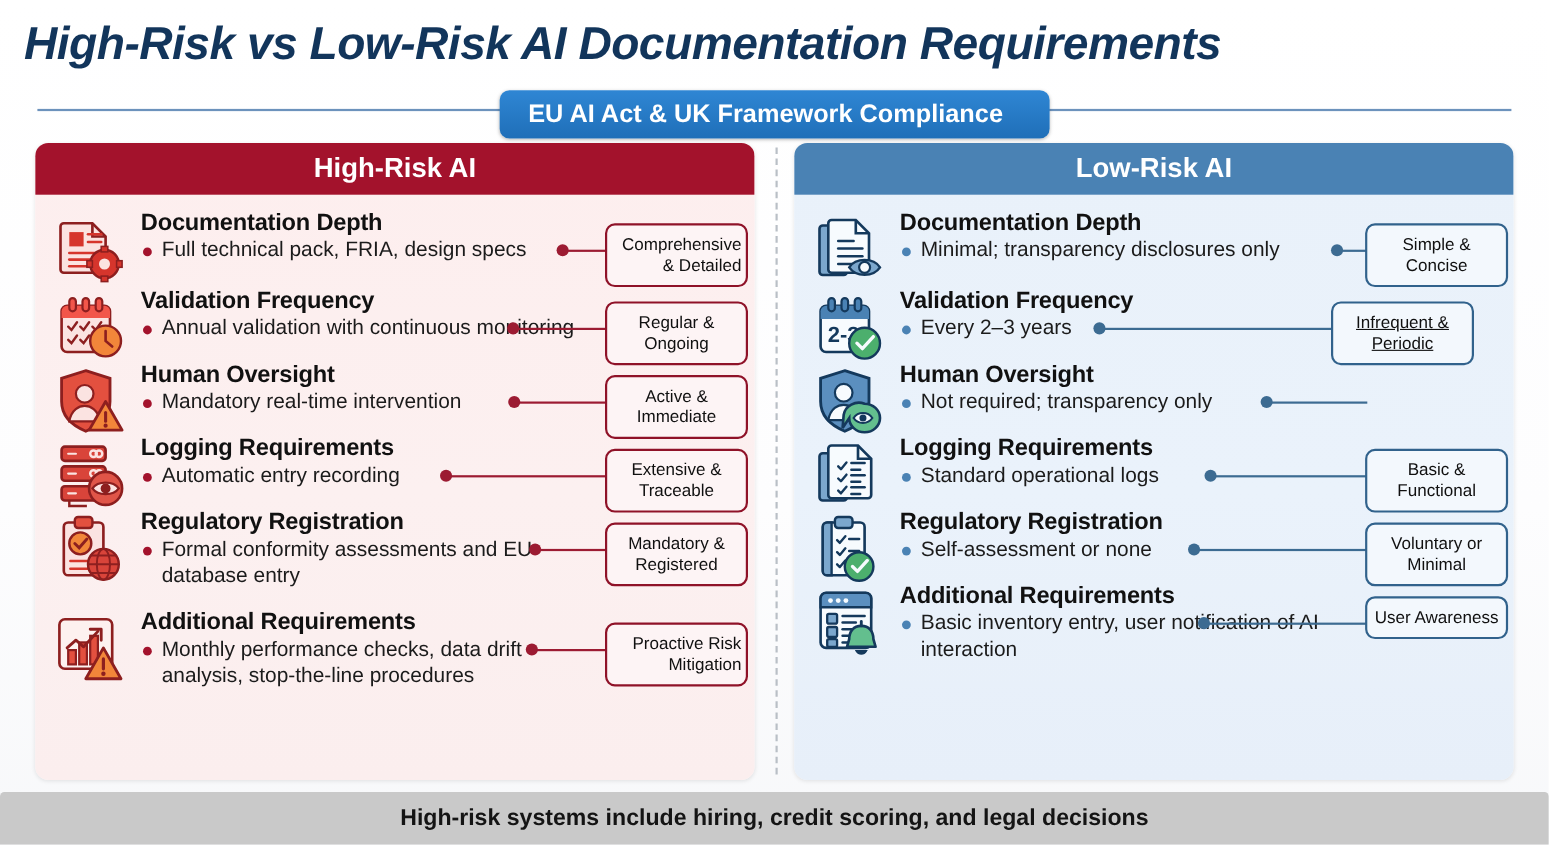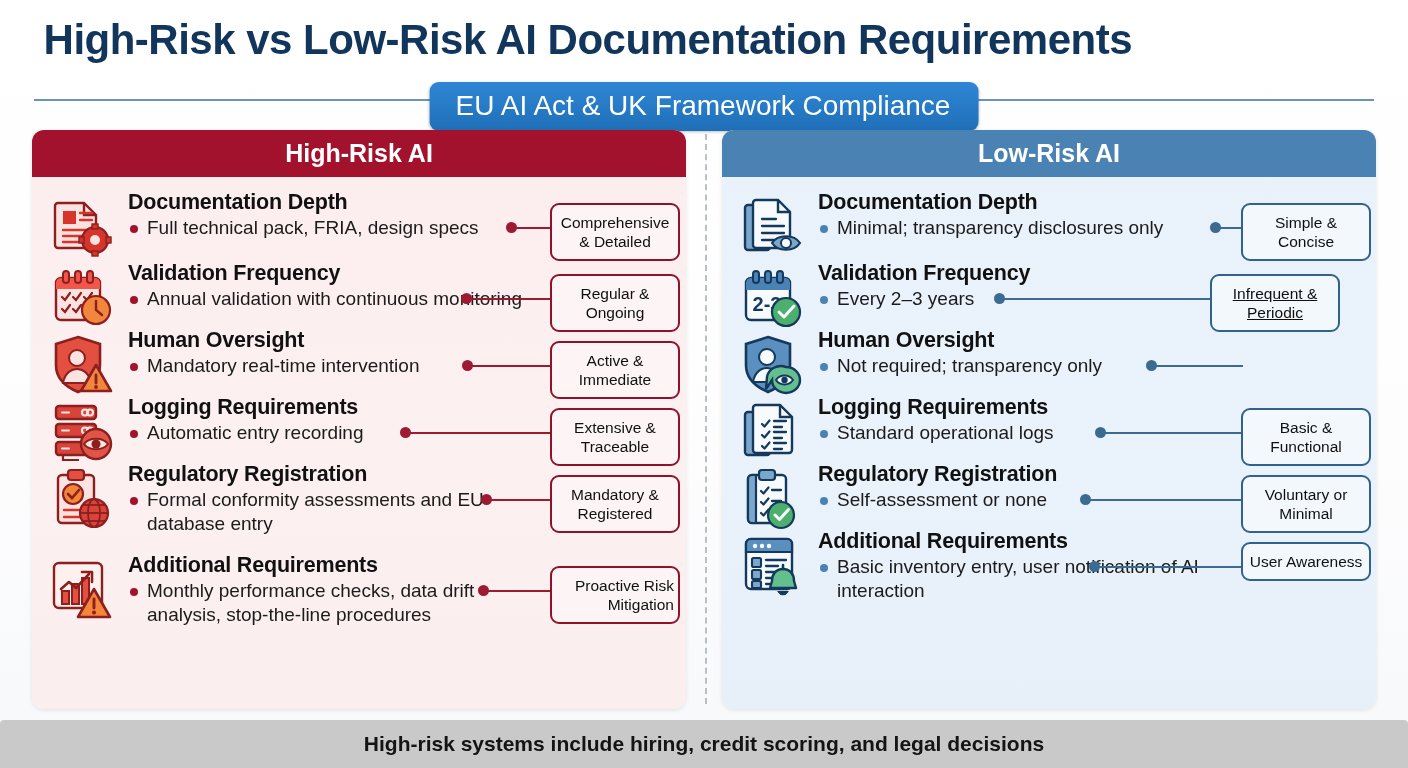--- a/index.html
+++ b/index.html
@@ -9,33 +9,34 @@
     background:#ffffff;
   }
   #page{
     position:relative;width:1408px;height:768px;
     background:linear-gradient(180deg,#ffffff 0%,#fdfdfe 60%,#f7f8fa 100%);
     box-sizing:border-box;
   }
 
   
   .title{
-    position:absolute;top:16px;left:0;width:1132px;text-align:right;
+    position:absolute;top:16px;left:0;width:1132px;text-align:center;
     font-size:42px;font-weight:bold;color:#12355b;letter-spacing:-0.5px;
     font-family:"Liberation Sans", sans-serif;
+    font-style:italic;
   }
   .subrule{
     position:absolute;top:99px;left:34px;width:1340px;height:2px;
     background:#3b6ea5;opacity:.75;
   }
   .badge{
     position:absolute;top:82px;left:50%;transform:translateX(-50%);
     background:linear-gradient(180deg,#2f86d4 0%,#1f6fb8 100%);
-    color:#ffffff;font-size:28px;font-weight:normal;
-    padding:8px 28px 9px 26px;border-radius:9px;white-space:nowrap;
+    color:#ffffff;font-size:23px;font-weight:bold;
+    padding:8px 42px 9px 26px;border-radius:9px;white-space:nowrap;
     box-shadow:0 1px 3px rgba(0,0,0,.25);
   }
 
   
   .panel{
     position:absolute;top:130px;width:654px;height:579px;
     border-radius:12px;overflow:hidden;
     box-shadow:0 1px 4px rgba(0,0,0,.10);
   }
   .panel.left{left:32px;background:linear-gradient(180deg,#fdeeee 0%,#fcf0f0 55%,#fbeeee 100%);}
@@ -140,21 +141,21 @@
                 <rect x="60" y="42" width="5" height="6"></rect>
             </g>
           </svg>
         </div>
         <div class="row-body">
           <div class="row-title">Documentation Depth</div>
           <div class="row-desc">Full technical pack, FRIA, design specs</div>
         </div>
         <div class="conn-dot" style="left:474px;top:33px;"></div>
         <div class="conn" style="left:484px;top:38px;width:36px;"></div>
-        <div class="tag" style="left:518px;top:14px;">Comprehensive &amp; Detailed</div>
+        <div class="tag" style="left:518px;top:14px;text-align:right;">Comprehensive &amp; Detailed</div>
       </div>
 
       <div class="row" style="margin-top:20px;">
         <div class="icon-cell">
           <svg viewBox="0 0 72 64">
             <rect x="10" y="12" width="44" height="42" rx="5" fill="#fbe3e1" stroke="#8d1f1f" stroke-width="2.4"></rect>
             <path d="M10 17 a5 5 0 0 1 5 -5 h34 a5 5 0 0 1 5 5 v6 h-44 z" fill="#f2564a"></path>
             <g fill="#f2564a" stroke="#8d1f1f" stroke-width="2">
               <rect x="17" y="5" width="6" height="12" rx="3"></rect>
               <rect x="29" y="5" width="6" height="12" rx="3"></rect>

